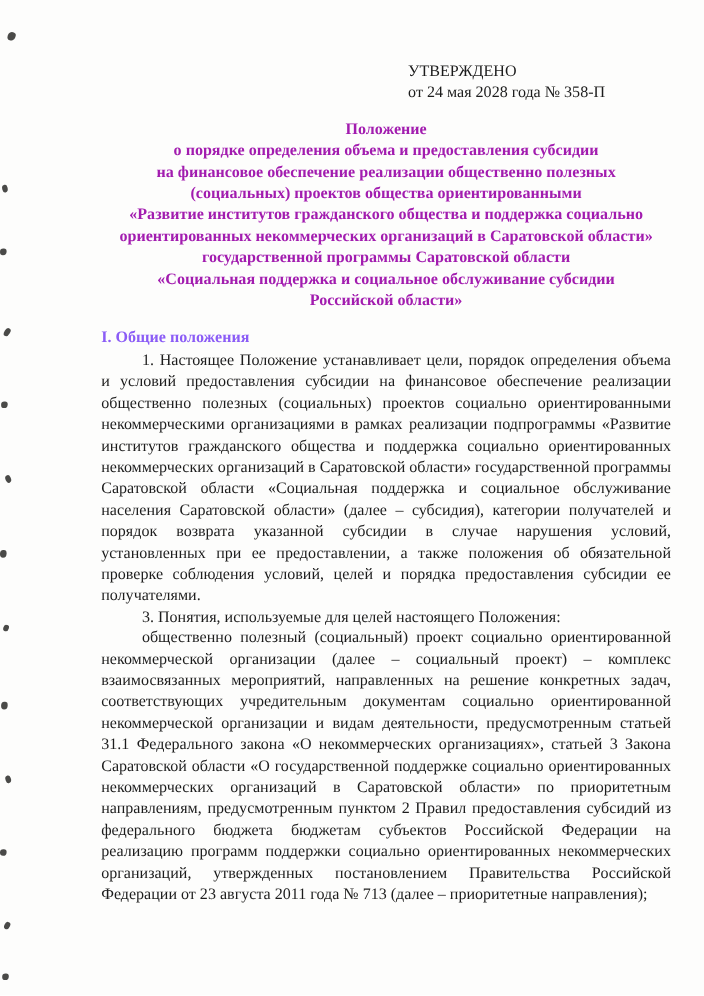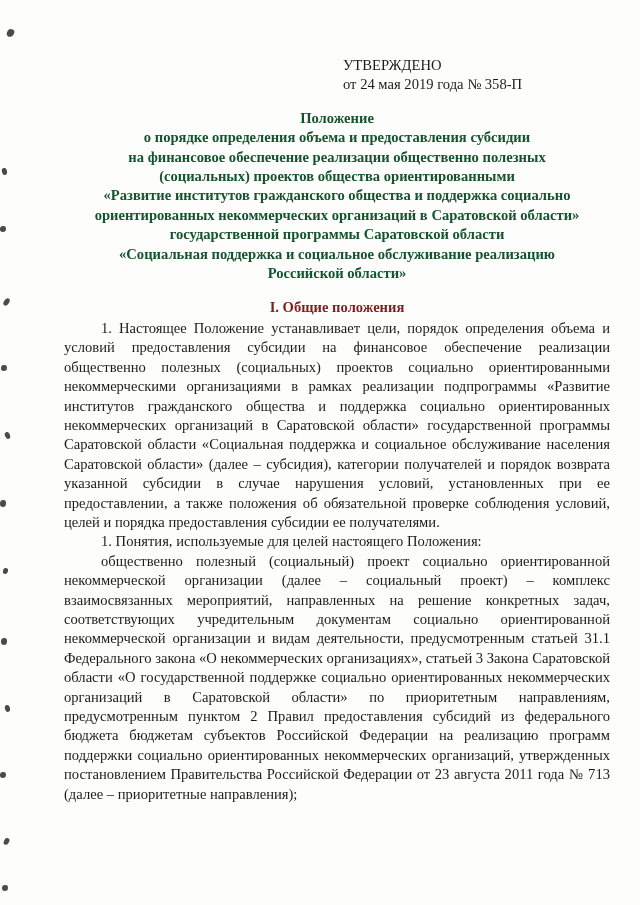--- a/index.html
+++ b/index.html
@@ -7,45 +7,44 @@
     padding: 0;
     background: #ffffff;
   }
   .page {
     position: relative;
     width: 640px;
     height: 905px;
     background: #fdfdfc;
     overflow: hidden;
     box-sizing: border-box;
-    padding: 56px 30px 20px 64px;
+    padding: 56px 30px 20px 92px;
     font-family: "Liberation Serif", "DejaVu Serif", serif;
     color: #1c1c1c;
     font-size: 14.6px;
     line-height: 19.4px;
   }
   .approval {
     margin-left: 279px;
     text-align: left;
     white-space: nowrap;
   }
   .approval div { margin: 0; }
   .doc-title {
     margin-top: 14px;
     text-align: center;
     font-weight: bold;
-    color: #14532d;
+    color: #a21caf;
   }
   .doc-title div { margin: 0; }
   .section-heading {
     margin-top: 15px;
     margin-bottom: 1px;
-    text-align: center;
     font-weight: bold;
-    color: #7f1d1d;
+    color: #8b5cf6;
   }
   p.para {
     margin: 0;
     text-align: justify;
     text-indent: 37px;
   }
   
   .artifact {
     position: absolute;
     background: #2a2a28;
@@ -67,34 +66,34 @@
   <span class="artifact" style="left:0px;  top:500px; width:6px; height:7px;"></span>
   <span class="artifact" style="left:3px;  top:568px; width:5px; height:6px; transform:rotate(15deg);"></span>
   <span class="artifact" style="left:1px;  top:638px; width:6px; height:7px;"></span>
   <span class="artifact" style="left:5px;  top:705px; width:5px; height:7px; transform:rotate(-20deg);"></span>
   <span class="artifact" style="left:0px;  top:772px; width:6px; height:6px;"></span>
   <span class="artifact" style="left:4px;  top:838px; width:5px; height:7px; transform:rotate(25deg);"></span>
   <span class="artifact" style="left:2px;  top:885px; width:6px; height:6px;"></span>
 
   <div class="approval">
     <div>УТВЕРЖДЕНО</div>
-    <div>от 24 мая 2019 года № 358-П</div>
+    <div>от 24 мая 2028 года № 358-П</div>
   </div>
 
   <div class="doc-title">
     <div>Положение</div>
     <div>о порядке определения объема и предоставления субсидии</div>
     <div>на финансовое обеспечение реализации общественно полезных</div>
     <div>(социальных) проектов общества ориентированными</div>
     <div>«Развитие институтов гражданского общества и поддержка социально</div>
     <div>ориентированных некоммерческих организаций в Саратовской области»</div>
     <div>государственной программы Саратовской области</div>
-    <div>«Социальная поддержка и социальное обслуживание реализацию</div>
+    <div>«Социальная поддержка и социальное обслуживание субсидии</div>
     <div>Российской области»</div>
   </div>
 
   <div class="section-heading">I. Общие положения</div>
 
   <p class="para">1. Настоящее Положение устанавливает цели, порядок определения объема и условий предоставления субсидии на финансовое обеспечение реализации общественно полезных (социальных) проектов социально ориентированными некоммерческими организациями в рамках реализации подпрограммы «Развитие институтов гражданского общества и поддержка социально ориентированных некоммерческих организаций в Саратовской области» государственной программы Саратовской области «Социальная поддержка и социальное обслуживание населения Саратовской области» (далее – субсидия), категории получателей и порядок возврата указанной субсидии в случае нарушения условий, установленных при ее предоставлении, а также положения об обязательной проверке соблюдения условий, целей и порядка предоставления субсидии ее получателями.</p>
-  <p class="para">1. Понятия, используемые для целей настоящего Положения:</p>
+  <p class="para">3. Понятия, используемые для целей настоящего Положения:</p>
   <p class="para">общественно полезный (социальный) проект социально ориентированной некоммерческой организации (далее – социальный проект) – комплекс взаимосвязанных мероприятий, направленных на решение конкретных задач, соответствующих учредительным документам социально ориентированной некоммерческой организации и видам деятельности, предусмотренным статьей 31.1 Федерального закона «О некоммерческих организациях», статьей 3 Закона Саратовской области «О государственной поддержке социально ориентированных некоммерческих организаций в Саратовской области» по приоритетным направлениям, предусмотренным пунктом 2 Правил предоставления субсидий из федерального бюджета бюджетам субъектов Российской Федерации на реализацию программ поддержки социально ориентированных некоммерческих организаций, утвержденных постановлением Правительства Российской Федерации от 23 августа 2011 года № 713 (далее – приоритетные направления);</p>
 
 </div>
 
 </body></html>

